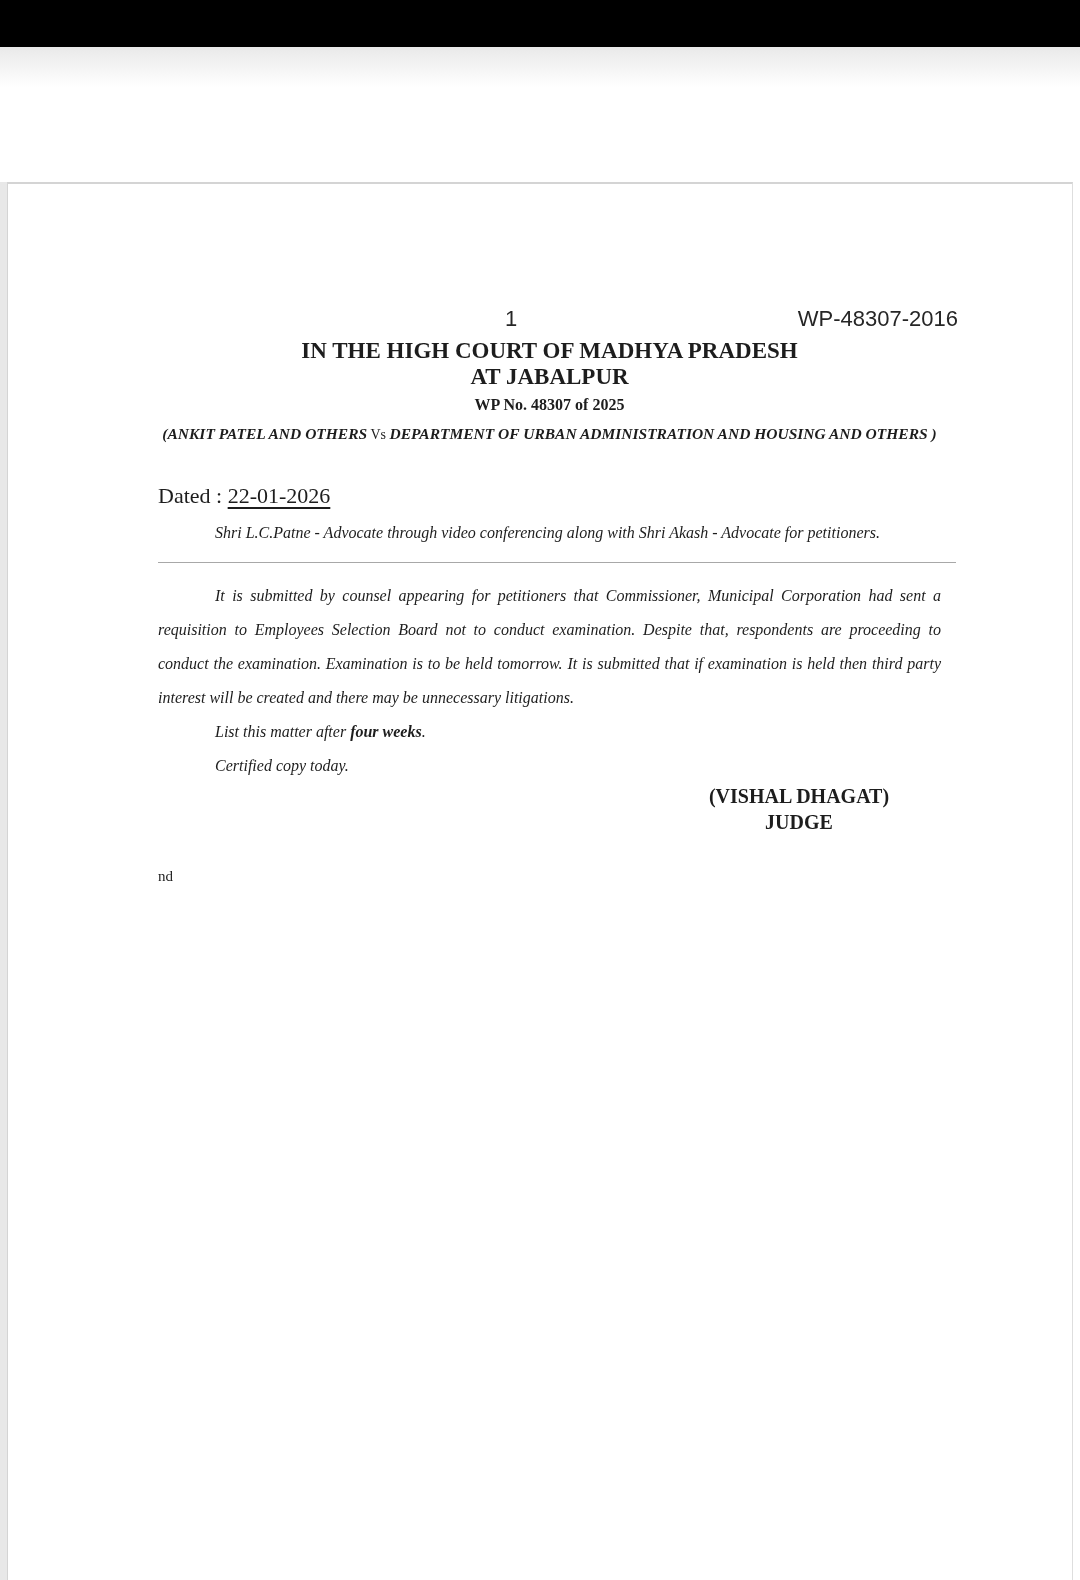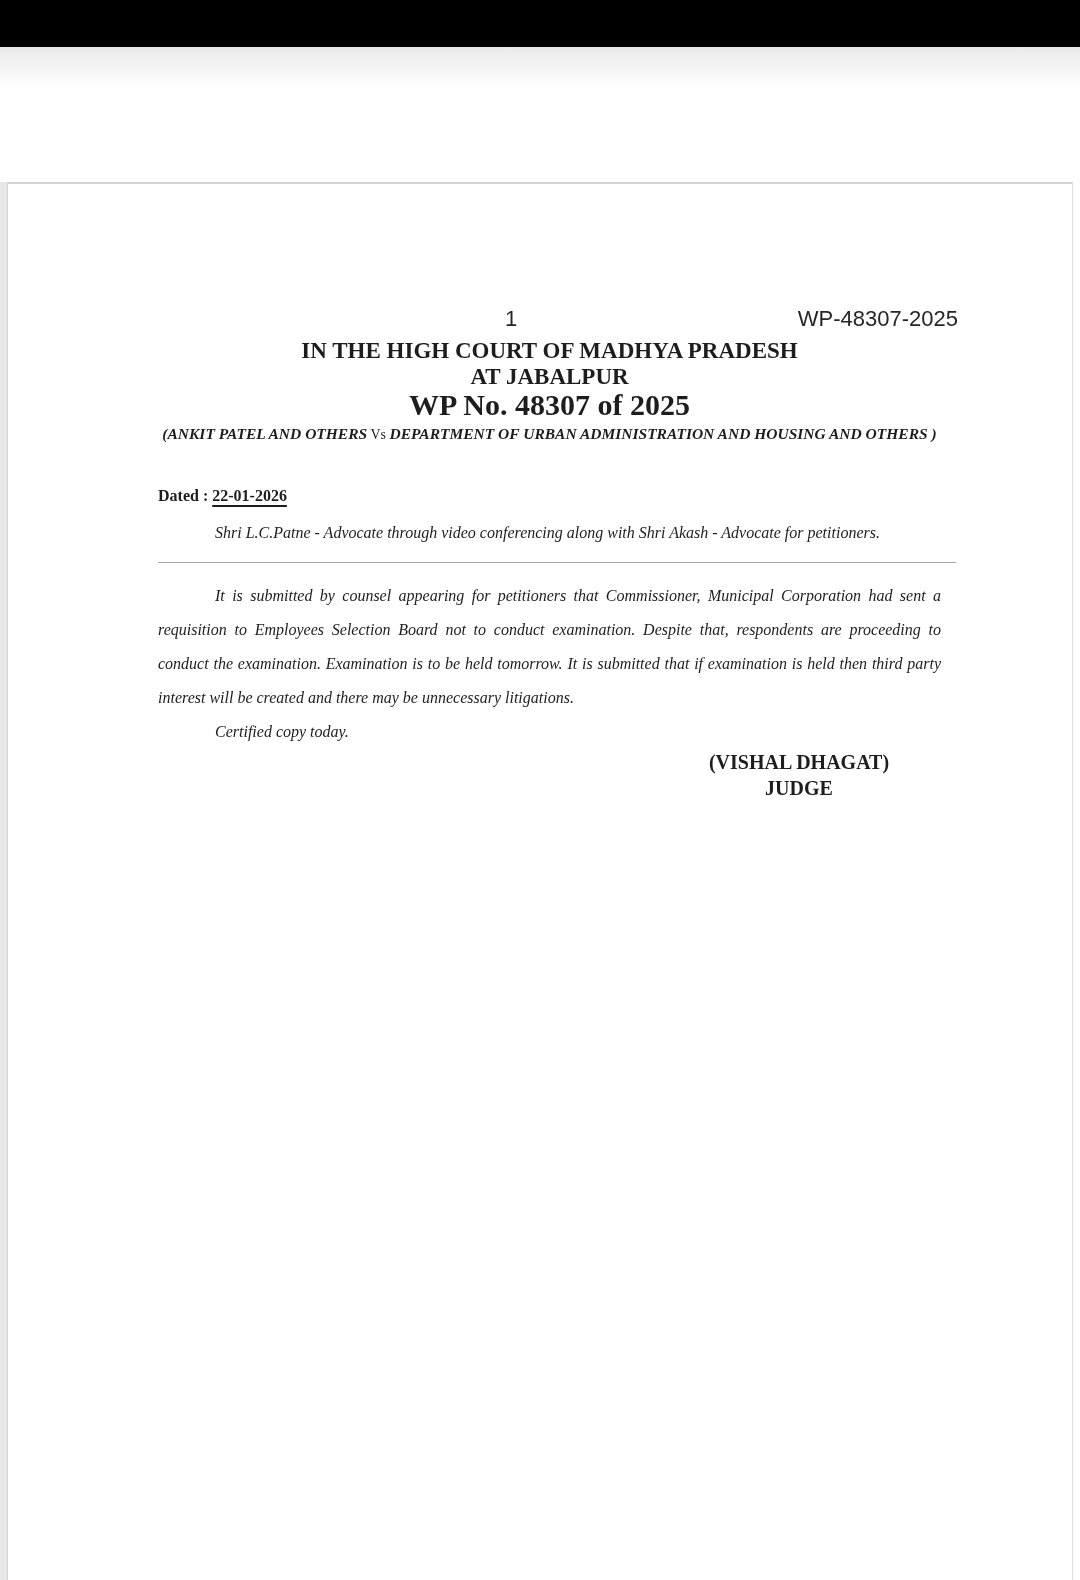--- a/index.html
+++ b/index.html
@@ -47,32 +47,32 @@
   .court {
     margin-top:5px;
     font-size:23px; font-weight:bold; line-height:27px;
     text-align:center;
   }
   .bench {
     font-size:23px; font-weight:bold; line-height:26px;
     text-align:center;
   }
   .caseno {
-    font-size:30px; font-weight:bold; line-height:29px;
+    font-size:16px; font-weight:bold; line-height:29px;
     text-align:center;
   }
   .parties {
     margin-top:4px;
     font-size:15.5px; font-weight:bold; font-style:italic;
     line-height:22px; text-align:center; white-space:nowrap;
   }
   .parties .vs { font-style:normal; font-weight:normal; font-size:14px; }
   .dated {
     margin-top:36px;
-    font-size:16px; font-weight:bold; line-height:27px;
+    font-size:22px; font-weight:normal; line-height:27px;
   }
   .date-value {
     text-decoration:underline;
     text-decoration-thickness:2px;
     text-underline-offset:4px;
   }
   .body-par {
     font-size:16px; line-height:34px;
     text-align:justify;
     text-indent:57px;
@@ -99,37 +99,39 @@
 <body>
 
 <div class="top-bar"></div>
 <div class="backdrop"></div>
 <div class="gutter-left"></div>
 
 <div class="doc-page">
 
   <div class="doc-head">
     <span class="pg-num">1</span>
-    <span class="case-ref">WP-48307-2025</span>
+    <span class="case-ref">WP-48307-2016</span>
   </div>
 
   <div class="court">IN THE HIGH COURT OF MADHYA PRADESH</div>
   <div class="bench">AT JABALPUR</div>
   <div class="caseno">WP No. 48307 of 2025</div>
 
   <div class="parties"><span>(ANKIT PATEL AND OTHERS</span><span class="vs"> Vs </span><span>DEPARTMENT OF URBAN ADMINISTRATION AND HOUSING AND OTHERS )</span></div>
 
   <div class="dated"><span>Dated : </span><span class="date-value">22-01-2026</span></div>
 
   <p class="body-par first-par">Shri L.C.Patne - Advocate through video conferencing along with Shri Akash - Advocate for petitioners.</p>
 
   <hr class="sep">
 
   <p class="body-par">It is submitted by counsel appearing for petitioners that Commissioner, Municipal Corporation had sent a requisition to Employees Selection Board not to conduct examination. Despite that, respondents are proceeding to conduct the examination. Examination is to be held tomorrow. It is submitted that if examination is held then third party interest will be created and there may be unnecessary litigations.</p>
+  <p class="body-par"><span>List this matter after </span><b>four weeks</b><span>.</span></p>
   <p class="body-par">Certified copy today.</p>
 
   <div class="signature">
     <div>(VISHAL DHAGAT)</div>
     <div>JUDGE</div>
   </div>
 
+  <div class="initials">nd</div>
 
 </div>
 
 </body></html>

